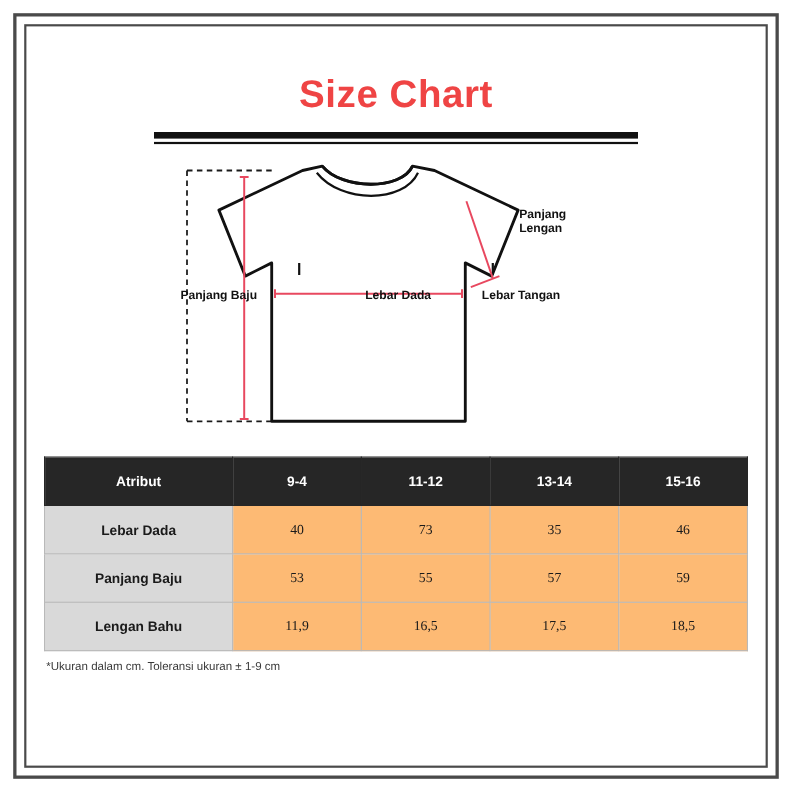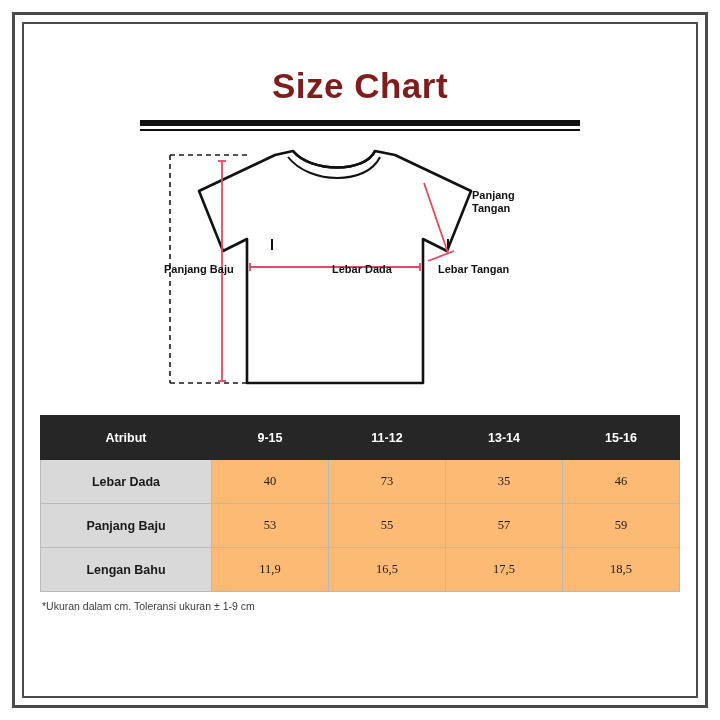--- a/index.html
+++ b/index.html
@@ -50,21 +50,21 @@
     right: 40px;
     bottom: 40px;
   }
 
   .title {
     text-align: center;
     font-size: 35px;
     font-weight: bold;
     letter-spacing: 0.5px;
     margin-top: 26px;
-    color: #7f1d1d;
+    color: #ef4444;
   }
 
   .title-rules {
     width: 440px;
     margin: 14px auto 0 auto;
   }
   .rule-thick {
     height: 6px;
     background: #111111;
   }
@@ -198,30 +198,30 @@
           <path d="M 374 40 L 398 110"></path>
 
           <path d="M 378 118 L 404 108"></path>
         </g>
       </svg>
 
       <div class="lbl lbl-panjang-baju">Panjang Baju</div>
       <div class="lbl lbl-lebar-dada">Lebar Dada</div>
       <div class="lbl lbl-panjang-lengan">
         <span>Panjang</span><br>
-        <span>Tangan</span>
+        <span>Lengan</span>
       </div>
       <div class="lbl lbl-lebar-tangan">Lebar Tangan</div>
     </div>
 
     <table class="size-table">
       <thead>
         <tr>
           <th class="attr-head">Atribut</th>
-          <th>9-15</th>
+          <th>9-4</th>
           <th>11-12</th>
           <th>13-14</th>
           <th>15-16</th>
         </tr>
       </thead>
       <tbody>
         <tr>
           <td class="attr-cell">Lebar Dada</td>
           <td class="val-cell">40</td>
           <td class="val-cell">73</td>

